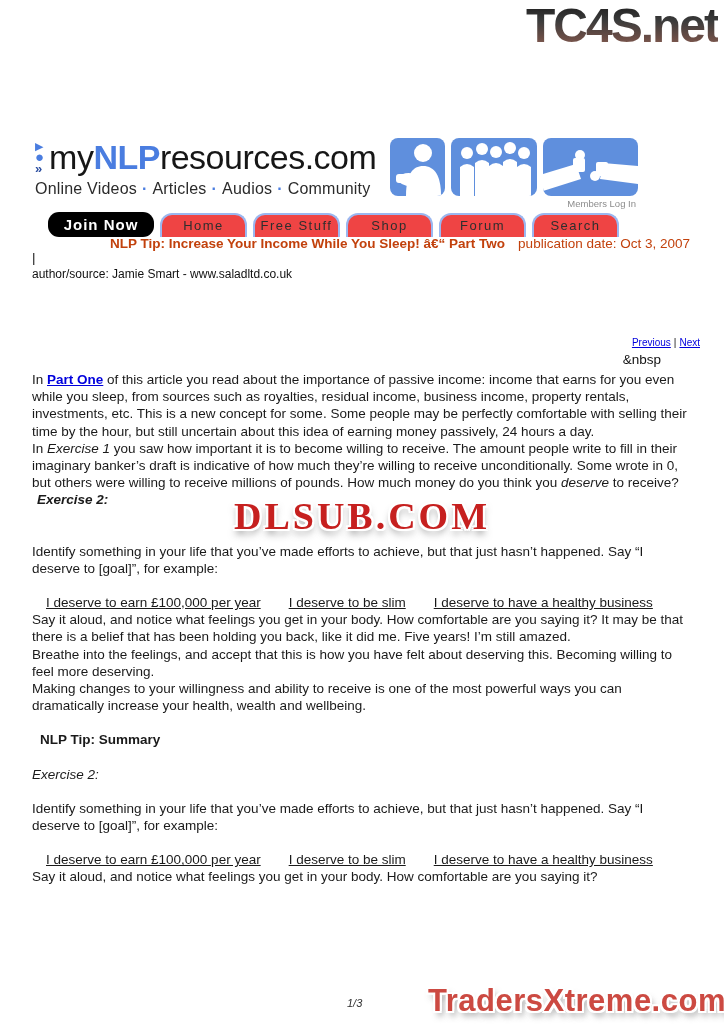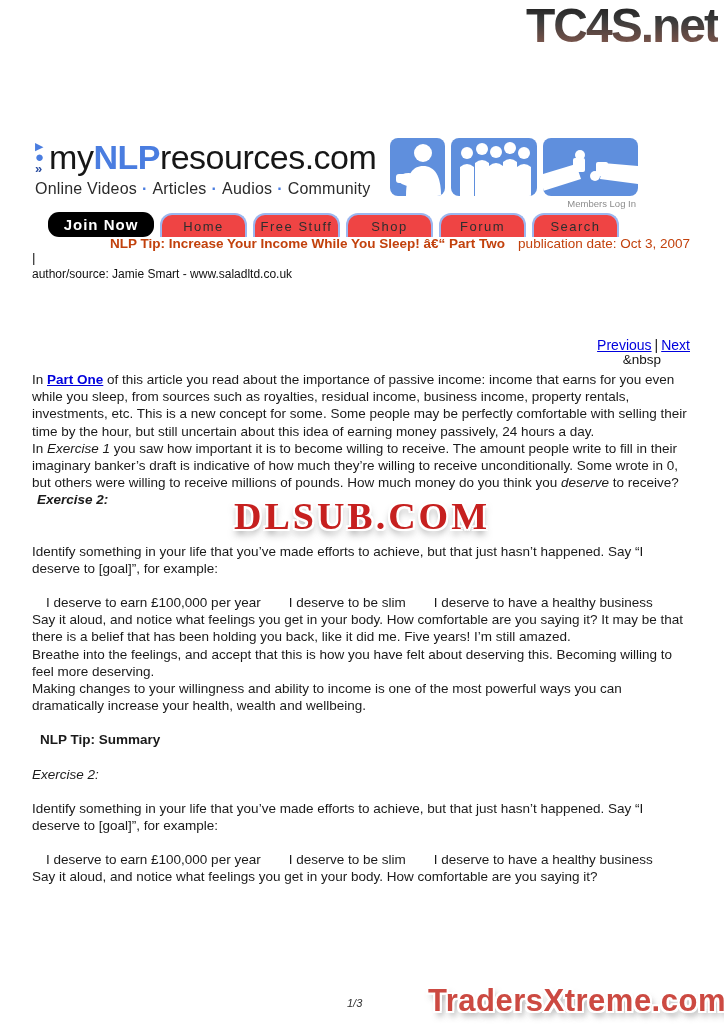--- a/index.html
+++ b/index.html
@@ -31,55 +31,55 @@
   .tagline .sep { color:#4a7de0; margin:0 5px; font-weight:bold; }
 
   .tiles { position:absolute; left:390px; top:138px; display:flex; }
   .tile { background:#5f8fdd; border-radius:8px; height:58px; overflow:hidden; }
   .tile + .tile { margin-left:6px; }
   .tile svg { display:block; }
   .members { position:absolute; top:198px; left:398px; width:238px; text-align:right;
              font-size:9.5px; color:#8c8c8c; }
 
   
-  .nav { position:absolute; top:212px; left:48px; display:flex; align-items:flex-end; }
+  .nav { position:absolute; top:212px; left:48px; display:flex; align-items:center; }
   .join {
     width:106px; height:25px; background:#000; color:#fff; border-radius:11px;
     font-weight:bold; font-size:15px; letter-spacing:1px;
     display:flex; align-items:center; justify-content:center; cursor:pointer;
   }
   .tab {
     width:87px; height:24px; margin-left:6px; background:#ef4444;
     border:2px solid #9bb7f0; border-bottom:none; border-radius:12px 12px 0 0;
     display:flex; align-items:center; justify-content:center;
     font-size:13px; letter-spacing:1.5px; color:#2e2e2e; cursor:pointer;
   }
 
   
   .title-line { position:absolute; top:236px; left:110px; font-size:13.5px; color:#c2410c; white-space:nowrap; }
   .title-line .t { font-weight:bold; }
   .title-line .pub { margin-left:13px; }
   .pipe   { position:absolute; top:250px; left:32px; font-size:13.5px; color:#111; }
   .author { position:absolute; top:267px; left:32px; font-size:12px; color:#111; }
 
-  .pager { position:absolute; top:337px; right:34px; font-size:14px; color:#111; }
+  .pager { position:absolute; top:337px; right:24px; font-size:10px; color:#111; }
   .pager .lnk { color:#0000dd; text-decoration:underline; cursor:pointer; }
   .pager .sep { margin:0 3px; }
   .nbsp-line { position:absolute; top:352px; right:63px; font-size:13.5px; color:#111; }
 
   
   .main { position:absolute; top:371px; left:32px; width:663px;
           font-size:13.5px; line-height:17.2px; color:#1a1a1a; }
   .lnk-bold { color:#0000dd; font-weight:bold; text-decoration:underline; cursor:pointer; }
   .em  { font-style:italic; }
   .ex2-bold   { font-weight:bold; font-style:italic; padding-left:5px; }
   .mt-gap  { margin-top:17px; }
   .mt-big  { margin-top:34px; }
   .examples { padding-left:14px; }
-  .examples span { margin-right:28px; }
+  .examples span { margin-right:28px;text-decoration:underline; }
   .examples span:last-child { margin-right:0; }
   .summary { padding-left:8px; font-weight:bold; }
   .ex2-italic { font-style:italic; }
 
   
   .dlsub {
     position:absolute; top:494px; left:50%; transform:translateX(-50%);
     font-family:"Liberation Serif", serif; font-weight:bold;
     font-size:38px; letter-spacing:3px; color:#c6201f; white-space:nowrap;
     text-shadow:
@@ -176,21 +176,21 @@
   <div class="main">
     <div><span>In </span><span class="lnk-bold">Part One</span><span> of this article you read about the importance of passive income: income that earns for you even while you sleep, from sources such as royalties, residual income, business income, property rentals, investments, etc. This is a new concept for some. Some people may be perfectly comfortable with selling their time by the hour, but still uncertain about this idea of earning money passively, 24 hours a day.</span></div>
     <div><span>In </span><span class="em">Exercise 1</span><span> you saw how important it is to become willing to receive. The amount people write to fill in their imaginary banker’s draft is indicative of how much they’re willing to receive unconditionally. Some wrote in 0, but others were willing to receive millions of pounds. How much money do you think you </span><span class="em">deserve</span><span> to receive?</span></div>
     <div class="ex2-bold">Exercise 2:</div>
 
     <div class="mt-big">Identify something in your life that you’ve made efforts to achieve, but that just hasn’t happened. Say “I deserve to [goal]”, for example:</div>
 
     <div class="examples mt-gap"><span>I deserve to earn £100,000 per year</span><span>I deserve to be slim</span><span>I deserve to have a healthy business</span></div>
     <div>Say it aloud, and notice what feelings you get in your body. How comfortable are you saying it? It may be that there is a belief that has been holding you back, like it did me. Five years! I’m still amazed.</div>
     <div>Breathe into the feelings, and accept that this is how you have felt about deserving this. Becoming willing to feel more deserving.</div>
-    <div>Making changes to your willingness and ability to income is one of the most powerful ways you can dramatically increase your health, wealth and wellbeing.</div>
+    <div>Making changes to your willingness and ability to receive is one of the most powerful ways you can dramatically increase your health, wealth and wellbeing.</div>
 
     <div class="summary mt-gap">NLP Tip: Summary</div>
     <div class="ex2-italic mt-gap">Exercise 2:</div>
     <div class="mt-gap">Identify something in your life that you’ve made efforts to achieve, but that just hasn’t happened. Say “I deserve to [goal]”, for example:</div>
     <div class="examples mt-gap"><span>I deserve to earn £100,000 per year</span><span>I deserve to be slim</span><span>I deserve to have a healthy business</span></div>
     <div>Say it aloud, and notice what feelings you get in your body. How comfortable are you saying it?</div>
   </div>
 
   <div class="dlsub">DLSUB.COM</div>
   <div class="pageno">1/3</div>

